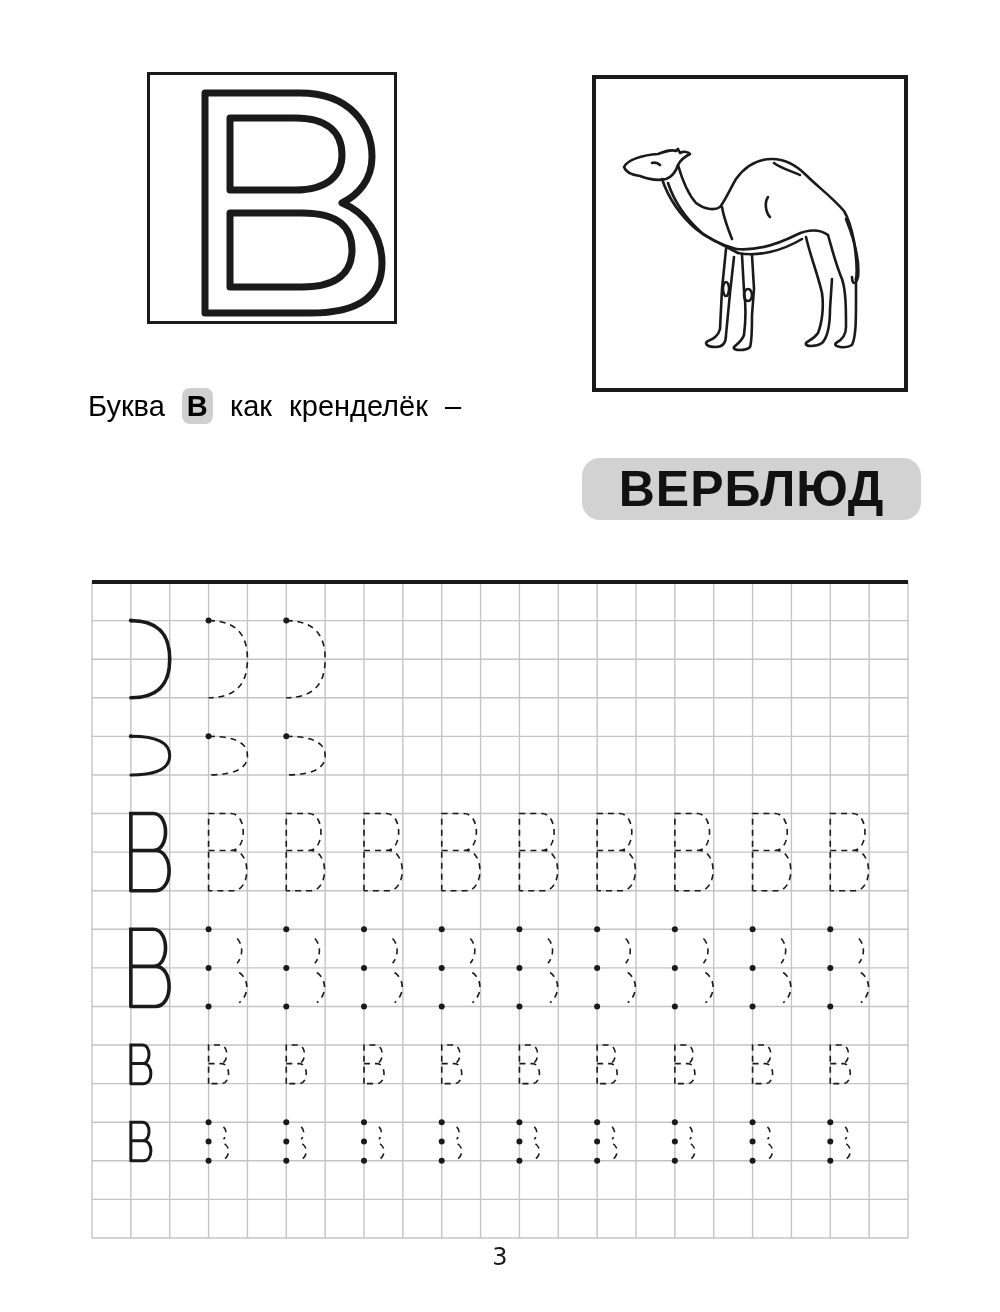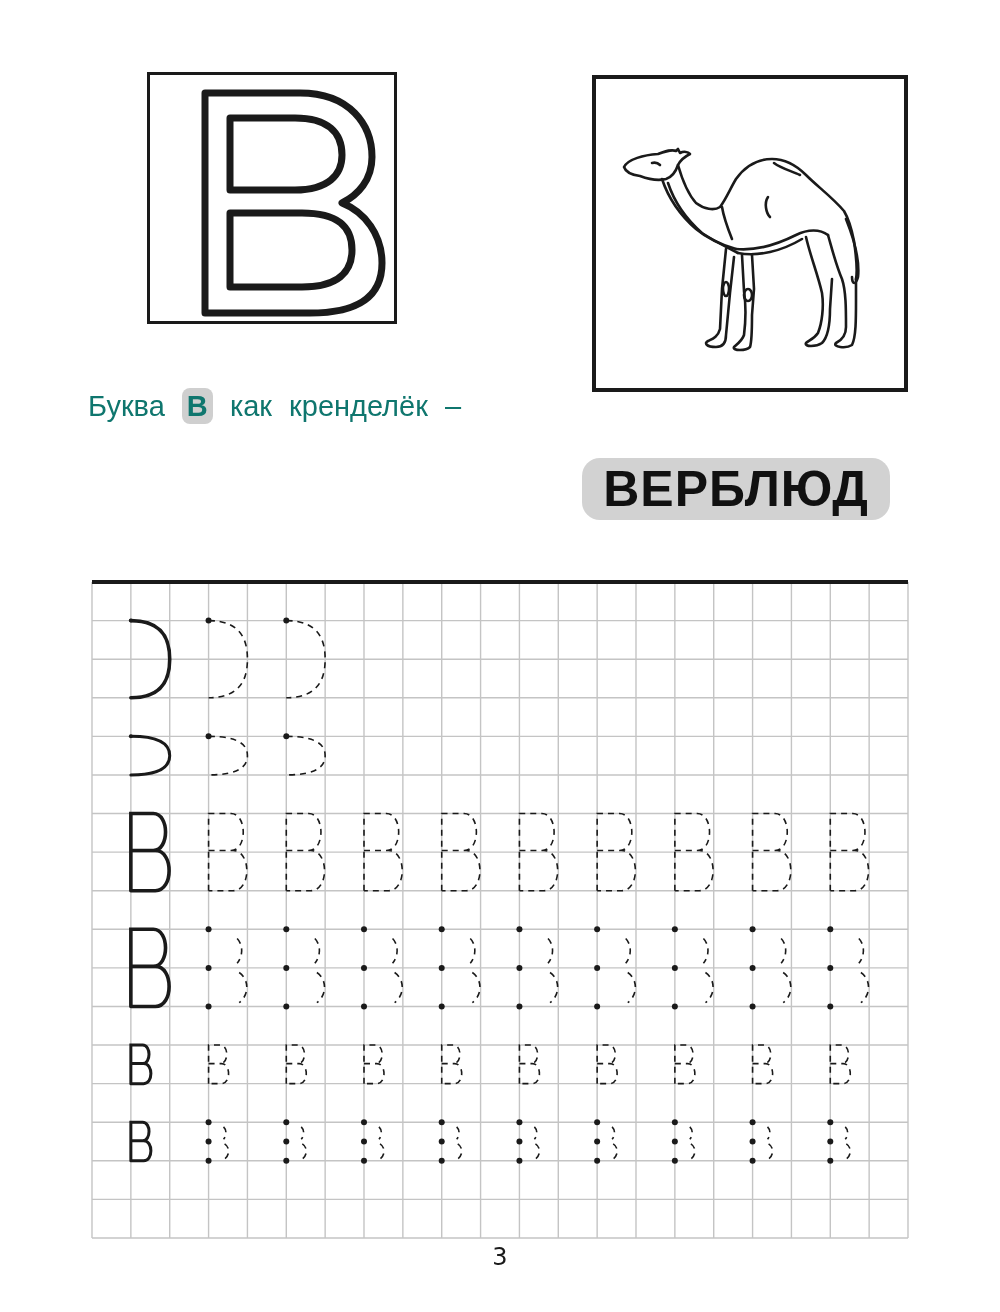--- a/index.html
+++ b/index.html
@@ -1,21 +1,21 @@
 <!DOCTYPE html>
 <html><head>
 <meta charset="utf-8">
 <style>
   html, body { margin:0; padding:0; background:#ffffff; }
   body { width:1000px; height:1312px; position:relative; overflow:hidden; font-family:"Liberation Sans", sans-serif; color:#1a1a1a; }
   .letter-box { position:absolute; left:147px; top:72px; width:250px; height:252px; border:3px solid #1a1a1a; box-sizing:border-box; }
   .picture-box { position:absolute; left:592px; top:75px; width:316px; height:317px; border:4px solid #1a1a1a; box-sizing:border-box; }
-  .rhyme { position:absolute; left:88px; top:384px; font-size:29px; line-height:44px; word-spacing:9px; color:#0f766e; }
+  .rhyme { position:absolute; left:88px; top:384px; font-size:29px; line-height:44px; word-spacing:9px; color:#000000; }
   .rhyme .hl { display:inline-block; background:#cfcfcf; border-radius:8px; font-weight:bold; padding:0 5px; line-height:36px; }
-  .word-pill { position:absolute; left:582px; top:458px; width:308px; height:62px; background:#d2d2d2; border-radius:18px; font-weight:bold; font-size:50px; line-height:62px; text-align:center; color:#111; letter-spacing:1px; }
+  .word-pill { position:absolute; left:582px; top:458px; width:339px; height:62px; background:#d2d2d2; border-radius:18px; font-weight:bold; font-size:50px; line-height:62px; text-align:center; color:#111; letter-spacing:1px; }
   .grid-svg { position:absolute; left:0; top:0; }
   .page-number { position:absolute; left:480px; top:1243px; width:40px; text-align:center; font-size:24px; font-family:"DejaVu Sans", sans-serif; color:#1a1a1a; }
 </style>
 </head>
 <body>
 
 <div class="letter-box">
   <svg width="244" height="246" viewBox="0 0 244 246">
     <path d="M55 18 L150 18 C200 18 222 50 222 82 C222 105 208 120 192 128 C215 137 232 160 232 188 C232 225 203 238 160 238 L55 238 Z
              M80 43 L80 115 L145 115 C178 115 192 100 192 80 C192 58 178 43 145 43 Z

